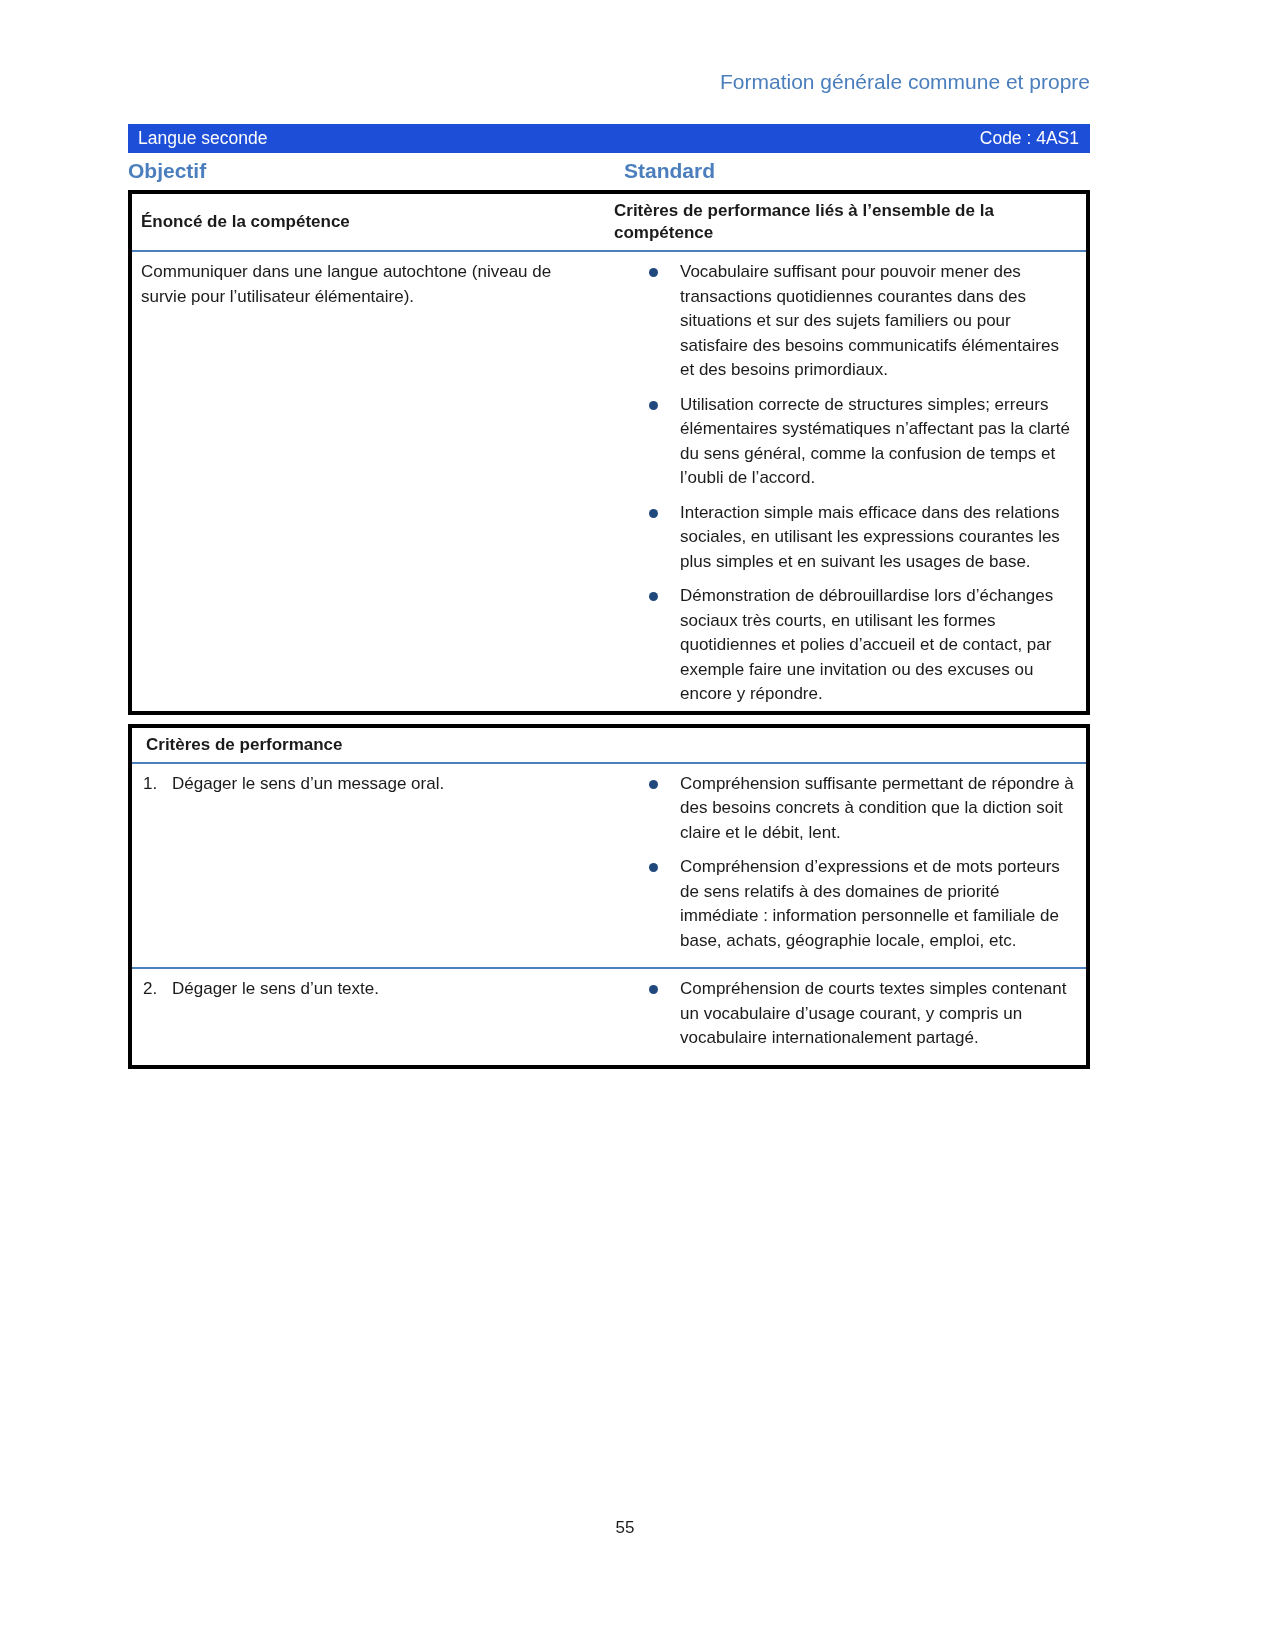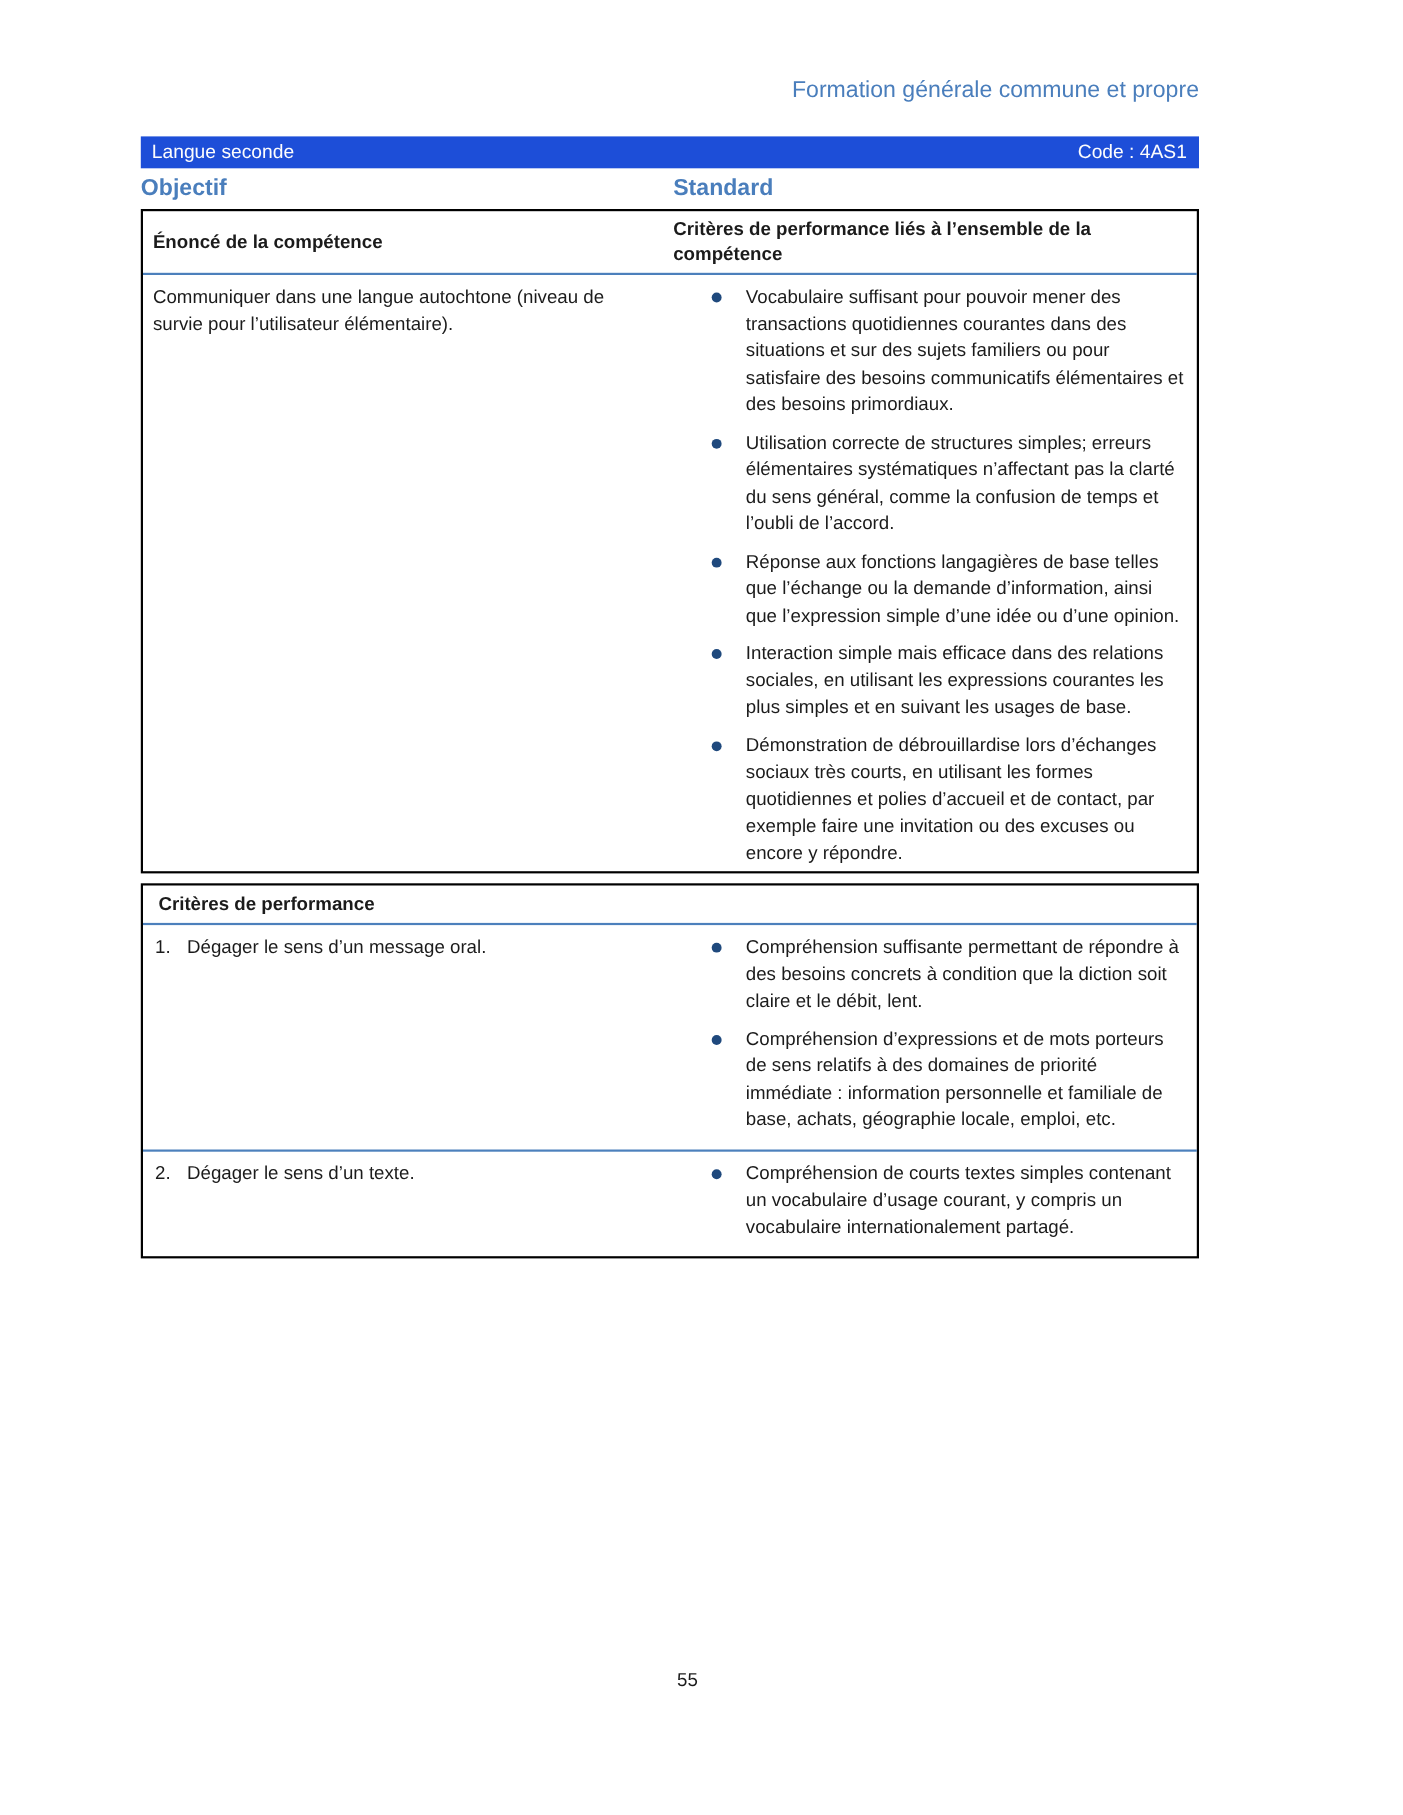--- a/index.html
+++ b/index.html
@@ -36,30 +36,31 @@
     align-items: center;
     padding: 0 11px 0 10px;
     font-size: 17.5px;
   }
   
   .col-headings {
     display: grid;
     grid-template-columns: 470px 1fr;
     margin-top: 6px;
     margin-bottom: 7px;
+    gap: 12px;
   }
   .col-headings .hd {
     color: #4a7ebc;
     font-size: 21px;
     font-weight: 700;
   }
   .col-headings .hd.right { padding-left: 14px; }
   
   .tbl {
-    border: 2px solid #000000;
+    border: 4px solid #000000;
     background: #ffffff;
   }
   .tbl + .tbl { margin-top: 9px; }
   .tbl-header {
     display: grid;
     grid-template-columns: 468px 1fr;
     border-bottom: 2px solid #4c80bc;
   }
   .tbl-header .cell {
     font-weight: 700;
@@ -150,24 +151,20 @@
         <li>
           <span class="bullet-dot"></span>
           <span>Vocabulaire suffisant pour pouvoir mener des transactions quotidiennes courantes dans des situations et sur des sujets familiers ou pour satisfaire des besoins communicatifs élémentaires et des besoins primordiaux.</span>
         </li>
         <li>
           <span class="bullet-dot"></span>
           <span>Utilisation correcte de structures simples; erreurs élémentaires systématiques n’affectant pas la clarté du sens général, comme la confusion de temps et l’oubli de l’accord.</span>
         </li>
         <li>
           <span class="bullet-dot"></span>
-          <span>Réponse aux fonctions langagières de base telles que l’échange ou la demande d’information, ainsi que l’expression simple d’une idée ou d’une opinion.</span>
-        </li>
-        <li>
-          <span class="bullet-dot"></span>
           <span>Interaction simple mais efficace dans des relations sociales, en utilisant les expressions courantes les plus simples et en suivant les usages de base.</span>
         </li>
         <li>
           <span class="bullet-dot"></span>
           <span>Démonstration de débrouillardise lors d’échanges sociaux très courts, en utilisant les formes quotidiennes et polies d’accueil et de contact, par exemple faire une invitation ou des excuses ou encore y répondre.</span>
         </li>
       </ul>
     </div>
   </div>
 

